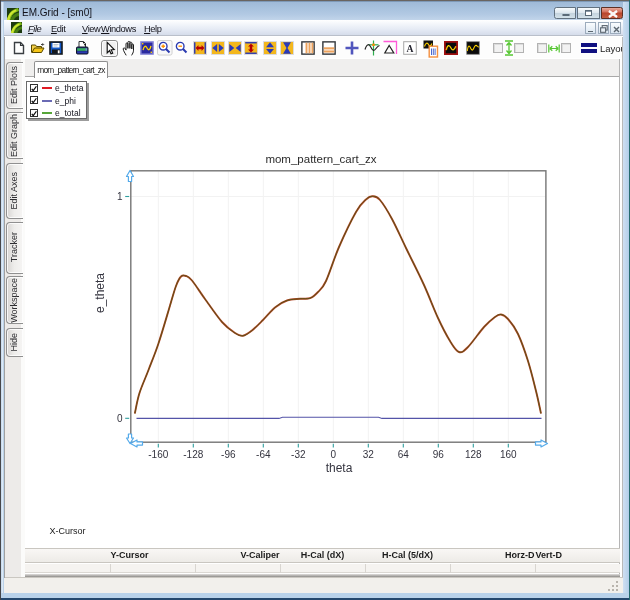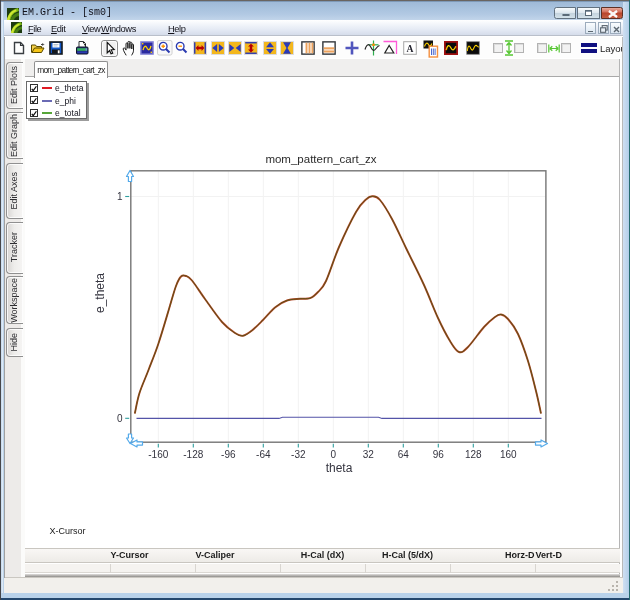--- a/index.html
+++ b/index.html
@@ -40,21 +40,21 @@
 <div class="abs" style="left:623px;top:2px;width:5.5px;height:591px;background:linear-gradient(90deg,#cfe0f2,#b3cde9);"></div>
 <div class="abs" style="left:628.5px;top:0;width:1.5px;height:600px;background:#256b70;"></div>
 
 <svg class="abs" style="left:7px;top:7.5px;" width="12" height="12" viewBox="0 0 12 12">
  <rect x="0" y="0" width="12" height="12" fill="#1d3a10"></rect>
  <path d="M0,12 C1,6 4,1.5 11,0 L12,3 C7,4.5 4.5,7.5 3.5,12 Z" fill="#7cb815"></path>
  <path d="M0,12 C1,7.5 3,3.5 9,1.5 L9.5,3.2 C5.5,4.5 3,8 2.5,12 Z" fill="#d2e834"></path>
  <path d="M3.5,12 C4.5,8.5 7,5.5 12,4.5 L12,8 C9,8.5 7.5,10 7,12 Z" fill="#467e14"></path>
  <rect x="0.5" y="10" width="1.2" height="1.2" fill="#c8e030"></rect>
 </svg>
-<div class="abs" style="left:22px;top:6.5px;font-size:10px;color:#12121a;font-family:Liberation Mono, monospace;">EM.Grid - [sm0]</div>
+<div class="abs" style="left:22px;top:6.5px;font-size:10px;color:#12121a;">EM.Grid - [sm0]</div>
 
 <div class="abs" style="left:554px;top:6.5px;width:22px;height:12px;border:1px solid #62717f;border-radius:2.5px 0 0 2.5px;background:linear-gradient(#f7fafc 0%,#dfe8ef 45%,#c3d2dd 50%,#d4e2ea 100%);">
   <div class="abs" style="left:7px;top:6px;width:8px;height:2.5px;background:#fff;border:1px solid #5a6a78;border-radius:1px;"></div>
   </div>
 <div class="abs" style="left:577px;top:6.5px;width:23px;height:12px;border:1px solid #62717f;background:linear-gradient(#f7fafc 0%,#dfe8ef 45%,#c3d2dd 50%,#d4e2ea 100%);">
   <div class="abs" style="left:7px;top:2.5px;width:7px;height:5.5px;background:#fff;border:1px solid #5a6a78;box-shadow:inset 0 1px 0 #8a99a8;"></div>
   </div>
 <div class="abs" style="left:601px;top:6.5px;width:22px;height:12px;border:1px solid #5e3024;border-radius:0 2.5px 2.5px 0;background:linear-gradient(#e8a99b 0%,#d3705c 40%,#b8442c 50%,#c45f44 100%);">
   <svg class="abs" style="left:6px;top:2px;" width="10" height="8" viewBox="0 0 10 8">
       <path d="M1,1 L9,7 M9,1 L1,7" stroke="#fff" stroke-width="2.2"></path>
@@ -63,25 +63,25 @@
   </div>
 
 <svg class="abs" style="left:10.5px;top:21.5px;" width="11" height="11" viewBox="0 0 12 12">
  <rect x="0" y="0" width="12" height="12" fill="#1d3a10"></rect>
  <path d="M0,12 C1,6 4,1.5 11,0 L12,3 C7,4.5 4.5,7.5 3.5,12 Z" fill="#7cb815"></path>
  <path d="M0,12 C1,7.5 3,3.5 9,1.5 L9.5,3.2 C5.5,4.5 3,8 2.5,12 Z" fill="#d2e834"></path>
  <path d="M3.5,12 C4.5,8.5 7,5.5 12,4.5 L12,8 C9,8.5 7.5,10 7,12 Z" fill="#467e14"></path>
  <rect x="0.5" y="10" width="1.2" height="1.2" fill="#c8e030"></rect>
 </svg>
 <div class="abs" style="left:0;top:23.5px;width:630px;font-size:9.3px;letter-spacing:-0.4px;color:#14141c;">
- <span class="abs" style="left:28px;"><u>F</u>ile</span>
+ <span class="abs" style="left:28px;font-style:italic;"><u>F</u>ile</span>
  <span class="abs" style="left:51px;"><u>E</u>dit</span>
  <span class="abs" style="left:82px;"><u>V</u>iew</span>
  <span class="abs" style="left:101px;"><u>W</u>indows</span>
- <span class="abs" style="left:144px;margin-left:24px;"><u>H</u>elp</span>
+ <span class="abs" style="left:144px;"><u>H</u>elp</span>
 </div>
 
 <div class="abs" style="left:585px;top:21.5px;width:11px;height:12.5px;border:1px solid #9cabbc;background:linear-gradient(#fafcfe,#dce7f2);">
     <div class="abs" style="left:2px;top:8px;width:5px;height:1.5px;background:#5c6670;"></div>
   </div>
 <div class="abs" style="left:597.5px;top:21.5px;width:11px;height:12.5px;border:1px solid #9cabbc;background:linear-gradient(#fafcfe,#dce7f2);">
     <svg class="abs" style="left:1.5px;top:2px;" width="8" height="8" viewBox="0 0 8 8">
       <rect x="2.2" y="0.6" width="5" height="4.5" fill="none" stroke="#5c6670" stroke-width="1.1"></rect>
       <rect x="0.6" y="2.8" width="5" height="4.5" fill="#e8eef5" stroke="#5c6670" stroke-width="1.1"></rect>
     </svg>
@@ -320,21 +320,21 @@
 <path d="M134.8,413.5 C135.6,410.1 137.2,400.2 139.5,393.0 C141.8,385.8 145.4,378.2 148.5,370.0 C151.6,361.8 154.9,354.2 158.3,344.0 C161.7,333.8 166.1,318.7 169.0,309.0 C171.9,299.3 174.0,291.4 176.0,286.0 C178.0,280.6 179.3,278.2 181.0,276.5 C182.7,274.8 184.2,275.3 186.0,276.0 C187.8,276.7 188.8,276.7 192.0,280.5 C195.2,284.3 200.0,292.1 205.0,299.0 C210.0,305.9 217.0,316.3 222.0,322.0 C227.0,327.7 231.5,330.7 235.0,333.0 C238.5,335.3 240.2,336.2 243.0,335.8 C245.8,335.4 248.7,333.1 252.0,330.5 C255.3,327.9 259.2,323.8 263.0,320.0 C266.8,316.2 271.0,310.8 275.0,307.5 C279.0,304.2 282.8,301.9 287.0,300.5 C291.2,299.1 296.2,299.2 300.0,298.8 C303.8,298.4 307.0,299.3 310.0,298.2 C313.0,297.1 315.3,294.9 318.0,292.0 C320.7,289.1 322.5,288.5 326.0,281.0 C329.5,273.5 334.0,258.5 339.0,247.0 C344.0,235.5 351.5,219.9 356.0,212.0 C360.5,204.1 363.2,202.1 366.0,199.5 C368.8,196.9 370.2,196.2 372.5,196.3 C374.8,196.4 376.8,196.2 380.0,200.0 C383.2,203.8 387.7,211.0 392.0,219.0 C396.3,227.0 400.7,237.0 406.0,248.0 C411.3,259.0 418.7,273.3 424.0,285.0 C429.3,296.7 433.7,308.7 438.0,318.0 C442.3,327.3 446.5,335.3 450.0,341.0 C453.5,346.7 456.0,351.0 459.0,352.0 C462.0,353.0 463.8,351.2 468.0,347.0 C472.2,342.8 479.5,332.0 484.0,327.0 C488.5,322.0 492.2,319.1 495.0,317.0 C497.8,314.9 498.8,314.2 501.0,314.5 C503.2,314.8 505.2,315.8 508.0,319.0 C510.8,322.2 514.7,327.0 518.0,334.0 C521.3,341.0 525.0,351.5 528.0,361.0 C531.0,370.5 533.8,382.2 536.0,391.0 C538.2,399.8 540.2,409.8 541.0,413.5" fill="none" stroke="#b54526" stroke-width="1.9"></path>
 <path d="M134.8,413.5 C135.6,410.1 137.2,400.2 139.5,393.0 C141.8,385.8 145.4,378.2 148.5,370.0 C151.6,361.8 154.9,354.2 158.3,344.0 C161.7,333.8 166.1,318.7 169.0,309.0 C171.9,299.3 174.0,291.4 176.0,286.0 C178.0,280.6 179.3,278.2 181.0,276.5 C182.7,274.8 184.2,275.3 186.0,276.0 C187.8,276.7 188.8,276.7 192.0,280.5 C195.2,284.3 200.0,292.1 205.0,299.0 C210.0,305.9 217.0,316.3 222.0,322.0 C227.0,327.7 231.5,330.7 235.0,333.0 C238.5,335.3 240.2,336.2 243.0,335.8 C245.8,335.4 248.7,333.1 252.0,330.5 C255.3,327.9 259.2,323.8 263.0,320.0 C266.8,316.2 271.0,310.8 275.0,307.5 C279.0,304.2 282.8,301.9 287.0,300.5 C291.2,299.1 296.2,299.2 300.0,298.8 C303.8,298.4 307.0,299.3 310.0,298.2 C313.0,297.1 315.3,294.9 318.0,292.0 C320.7,289.1 322.5,288.5 326.0,281.0 C329.5,273.5 334.0,258.5 339.0,247.0 C344.0,235.5 351.5,219.9 356.0,212.0 C360.5,204.1 363.2,202.1 366.0,199.5 C368.8,196.9 370.2,196.2 372.5,196.3 C374.8,196.4 376.8,196.2 380.0,200.0 C383.2,203.8 387.7,211.0 392.0,219.0 C396.3,227.0 400.7,237.0 406.0,248.0 C411.3,259.0 418.7,273.3 424.0,285.0 C429.3,296.7 433.7,308.7 438.0,318.0 C442.3,327.3 446.5,335.3 450.0,341.0 C453.5,346.7 456.0,351.0 459.0,352.0 C462.0,353.0 463.8,351.2 468.0,347.0 C472.2,342.8 479.5,332.0 484.0,327.0 C488.5,322.0 492.2,319.1 495.0,317.0 C497.8,314.9 498.8,314.2 501.0,314.5 C503.2,314.8 505.2,315.8 508.0,319.0 C510.8,322.2 514.7,327.0 518.0,334.0 C521.3,341.0 525.0,351.5 528.0,361.0 C531.0,370.5 533.8,382.2 536.0,391.0 C538.2,399.8 540.2,409.8 541.0,413.5" fill="none" stroke="#4f5414" stroke-width="0.9"></path>
 <path d="M130,170.5 L133.5,176.5 H131.6 V181.5 H128.4 V176.5 H126.5 Z" fill="#fff" stroke="#54aaea" stroke-width="1.2" stroke-linejoin="round"></path>
 <path d="M130,443.5 L133.5,438 H131.6 V434 H128.4 V438 H126.5 Z" fill="#fff" stroke="#54aaea" stroke-width="1.2" stroke-linejoin="round"></path>
 <path d="M130.5,443.5 L137,440 V441.9 H142.5 V445.1 H137 V447 Z" fill="#fff" stroke="#54aaea" stroke-width="1.2" stroke-linejoin="round"></path>
 <path d="M547.5,443.5 L541,440 V441.9 H535.5 V445.1 H541 V447 Z" fill="#fff" stroke="#54aaea" stroke-width="1.2" stroke-linejoin="round"></path>
 </svg>
 <div class="abs" style="left:25px;top:548px;width:595px;height:15px;background:linear-gradient(#f9f7f5,#edebe7);border-top:1px solid #c9c6c0;border-bottom:1px solid #c9c6c0;"></div>
 <div class="abs" style="left:25.5px;top:526px;width:84px;text-align:center;font-size:9px;font-weight:normal;color:#1a1a1a;">X-Cursor</div>
 <div class="abs" style="left:110.5px;top:550px;width:84px;text-align:left;font-size:9px;font-weight:bold;color:#1a1a1a;">Y-Cursor</div>
-<div class="abs" style="left:195.5px;top:550px;width:84px;text-align:left;font-size:9px;font-weight:bold;color:#1a1a1a;">V-Caliper</div>
+<div class="abs" style="left:195.5px;top:550px;width:84px;text-align:right;font-size:9px;font-weight:bold;color:#1a1a1a;">V-Caliper</div>
 <div class="abs" style="left:280.5px;top:550px;width:84px;text-align:center;font-size:9px;font-weight:bold;color:#1a1a1a;">H-Cal (dX)</div>
 <div class="abs" style="left:365.5px;top:550px;width:84px;text-align:center;font-size:9px;font-weight:bold;color:#1a1a1a;">H-Cal (5/dX)</div>
 <div class="abs" style="left:450.5px;top:550px;width:84px;text-align:right;font-size:9px;font-weight:bold;color:#1a1a1a;">Horz-D</div>
 <div class="abs" style="left:535.5px;top:550px;width:84px;font-size:9px;font-weight:bold;color:#1a1a1a;">Vert-D</div>
 <div class="abs" style="left:25px;top:564px;width:595px;height:9px;background:#f5f3f0;border-bottom:1px solid #dbd8d3;"></div>
 <div class="abs" style="left:110px;top:564px;width:1px;height:9px;background:#d8d5d0;"></div>
 <div class="abs" style="left:195px;top:564px;width:1px;height:9px;background:#d8d5d0;"></div>
 <div class="abs" style="left:280px;top:564px;width:1px;height:9px;background:#d8d5d0;"></div>
 <div class="abs" style="left:365px;top:564px;width:1px;height:9px;background:#d8d5d0;"></div>
 <div class="abs" style="left:450px;top:564px;width:1px;height:9px;background:#d8d5d0;"></div>

